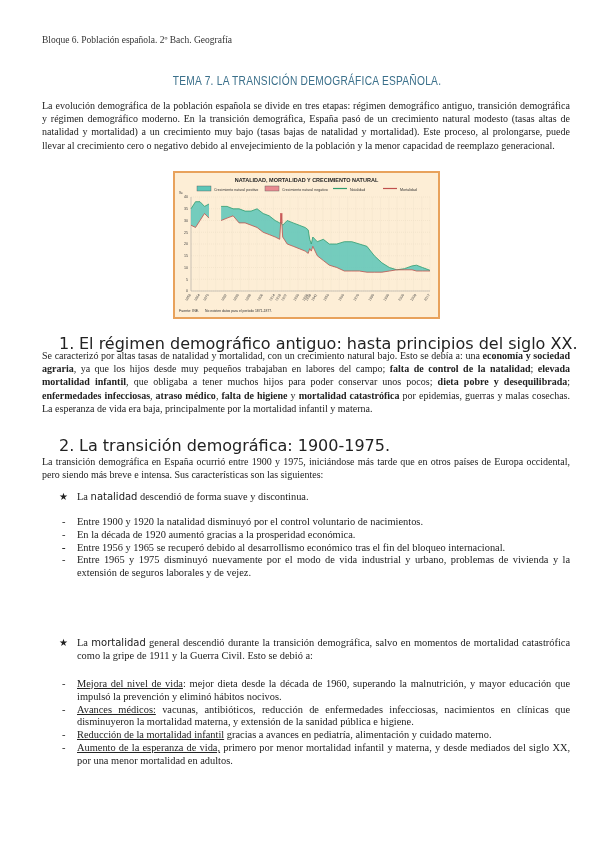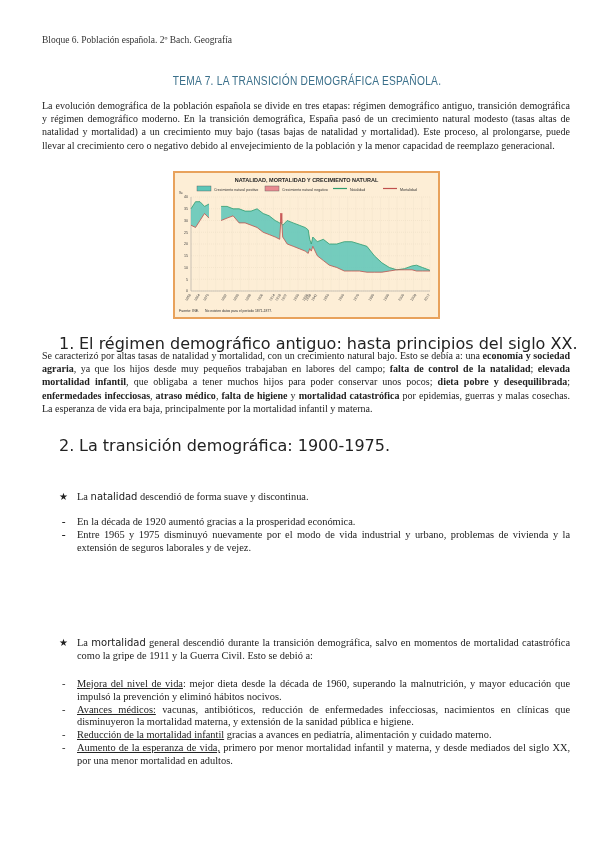--- a/index.html
+++ b/index.html
@@ -137,31 +137,32 @@
   </div>
 
   <div class="h2" style="top:334px;">
     <span class="num">1.</span><span>El régimen demográfico antiguo: hasta principios del siglo XX.</span>
   </div>
   <div class="p" id="sec1p" style="top:349px;"><span>Se caracterizó por altas tasas de natalidad y mortalidad, con un crecimiento natural bajo. Esto se debía a: una </span><b>economía y sociedad agraria</b><span>, ya que los hijos desde muy pequeños trabajaban en labores del campo; </span><b>falta de control de la natalidad</b><span>; </span><b>elevada mortalidad infantil</b><span>, que obligaba a tener muchos hijos para poder conservar unos pocos; </span><b>dieta pobre y desequilibrada</b><span>; </span><b>enfermedades infecciosas</b><span>, </span><b>atraso médico</b><span>, </span><b>falta de higiene</b><span> y </span><b>mortalidad catastrófica</b><span> por epidemias, guerras y malas cosechas. La esperanza de vida era baja, principalmente por la mortalidad infantil y materna.</span></div>
 
   <div class="h2" style="top:436px;">
     <span class="num">2.</span><span>La transición demográfica: 1900-1975.</span>
   </div>
+  <div class="p" style="top:455px;">La transición demográfica en España ocurrió entre 1900 y 1975, iniciándose más tarde que en otros países de Europa occidental, pero siendo más breve e intensa. Sus características son las siguientes:</div>
 
   <div class="star-item" style="top:490px;">
     <span class="star">★</span>
     <span class="txt"><span>La </span><span class="kw">natalidad</span><span> descendió de forma suave y discontinua.</span></span>
   </div>
 
   <ul class="dash-list" id="natalidad-list" style="top:516px;">
-      <li><span class="dash">-</span></li>
+      <li><span class="dash">-</span><span>Entre 1900 y 1920 la natalidad disminuyó por el control voluntario de nacimientos.</span></li>
       <li><span class="dash">-</span><span>En la década de 1920 aumentó gracias a la prosperidad económica.</span></li>
       <li><span class="dash">-</span></li>
-      <li><span class="dash">-</span></li>
+      <li><span class="dash">-</span><span>Entre 1956 y 1965 se recuperó debido al desarrollismo económico tras el fin del bloqueo internacional.</span></li>
       <li><span class="dash">-</span><span>Entre 1965 y 1975 disminuyó nuevamente por el modo de vida industrial y urbano, problemas de vivienda y la extensión de seguros laborales y de vejez.</span></li>
     </ul>
 
   <div class="star-item" style="top:636px;">
     <span class="star">★</span>
     <span class="txt"><span>La </span><span class="kw">mortalidad</span><span> general descendió durante la transición demográfica, salvo en momentos de mortalidad catastrófica como la gripe de 1911 y la Guerra Civil. Esto se debió a:</span></span>
   </div>
 
   <ul class="dash-list" id="mortalidad-list" style="top:678px;">
       <li><span class="dash">-</span><u>Mejora del nivel de vida</u><span>: mejor dieta desde la década de 1960, superando la malnutrición, y mayor educación que impulsó la prevención y eliminó hábitos nocivos.</span></li>

